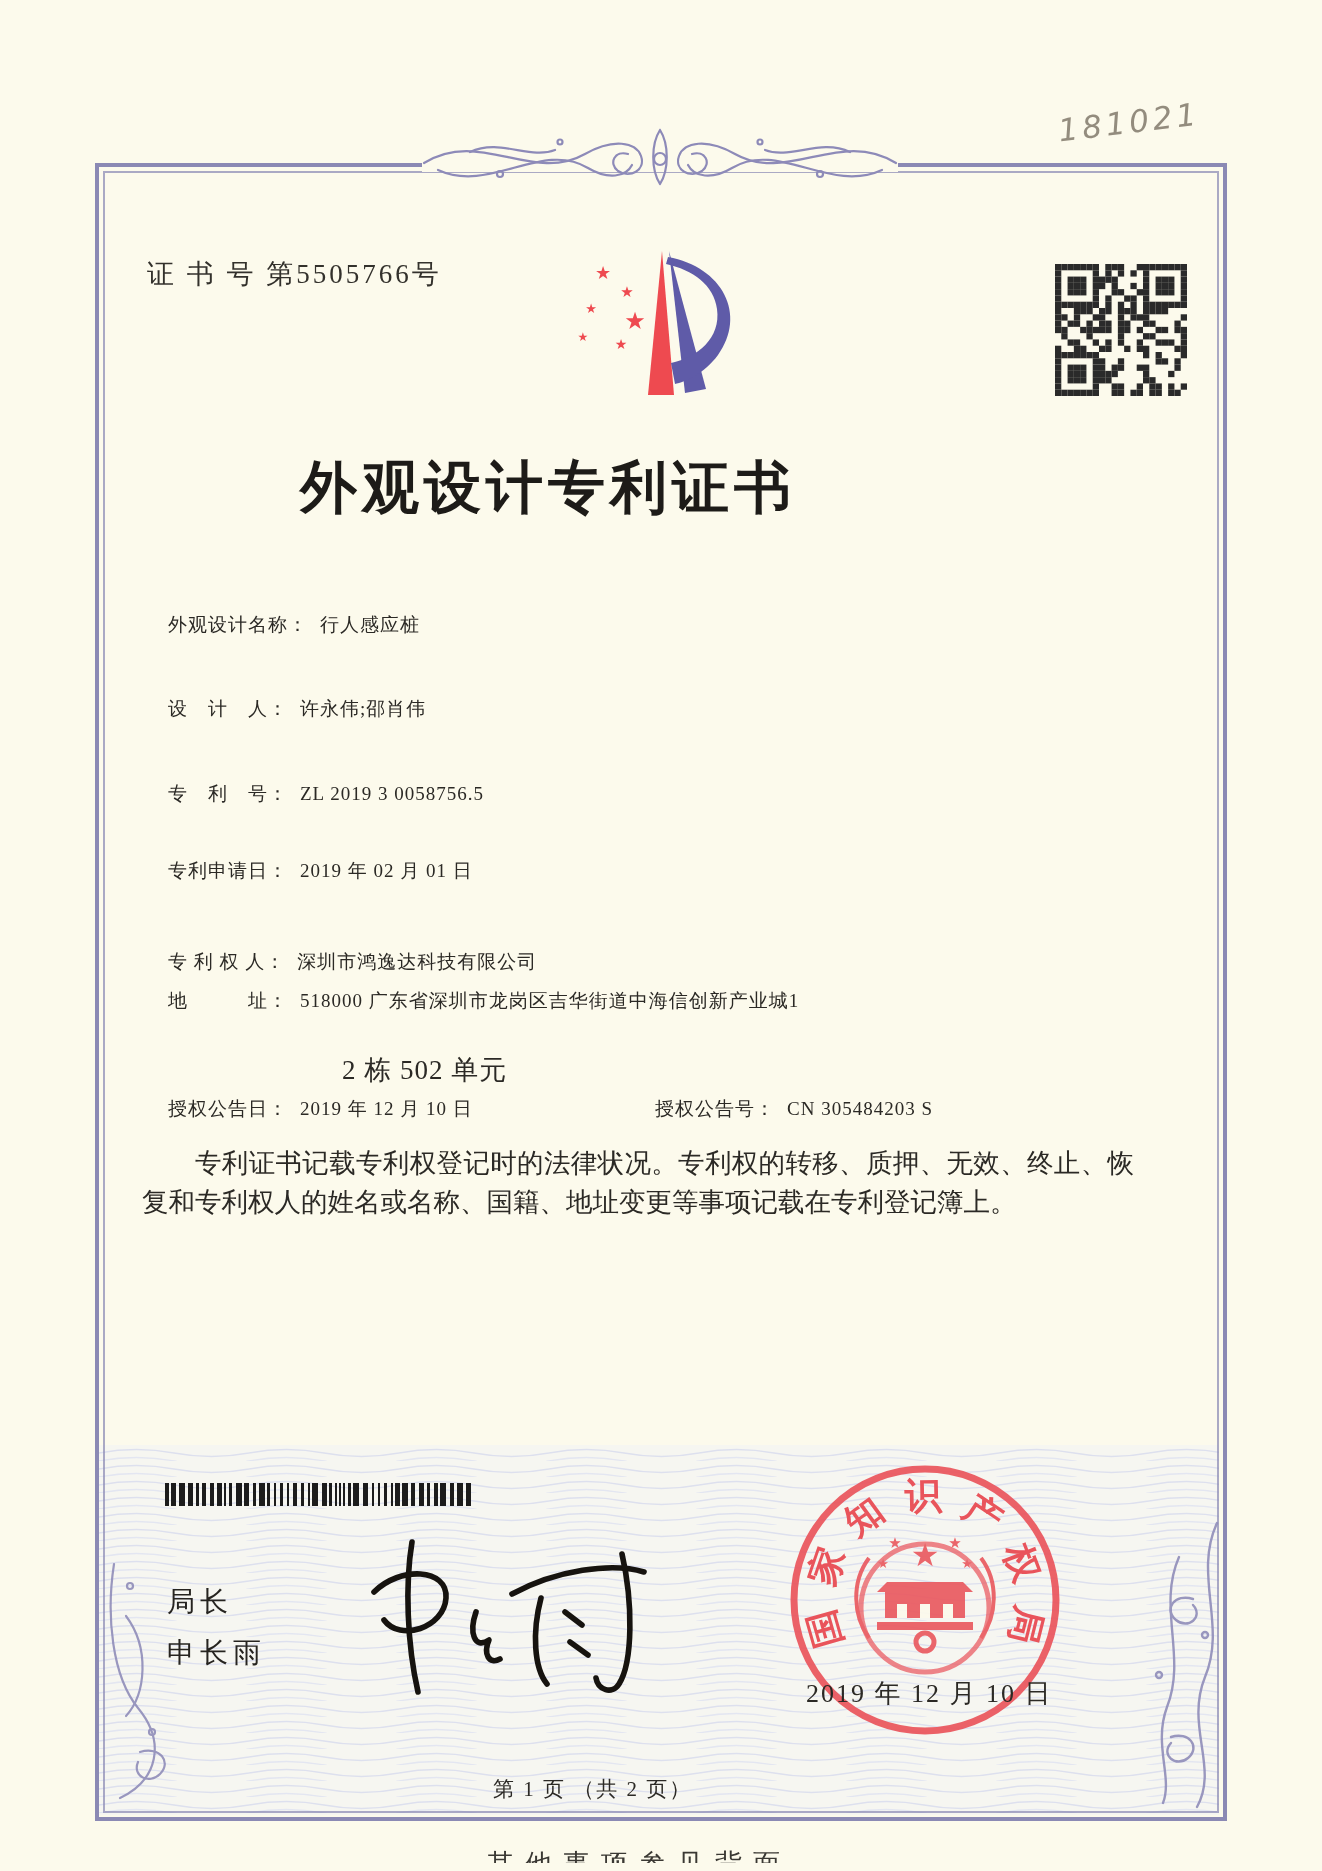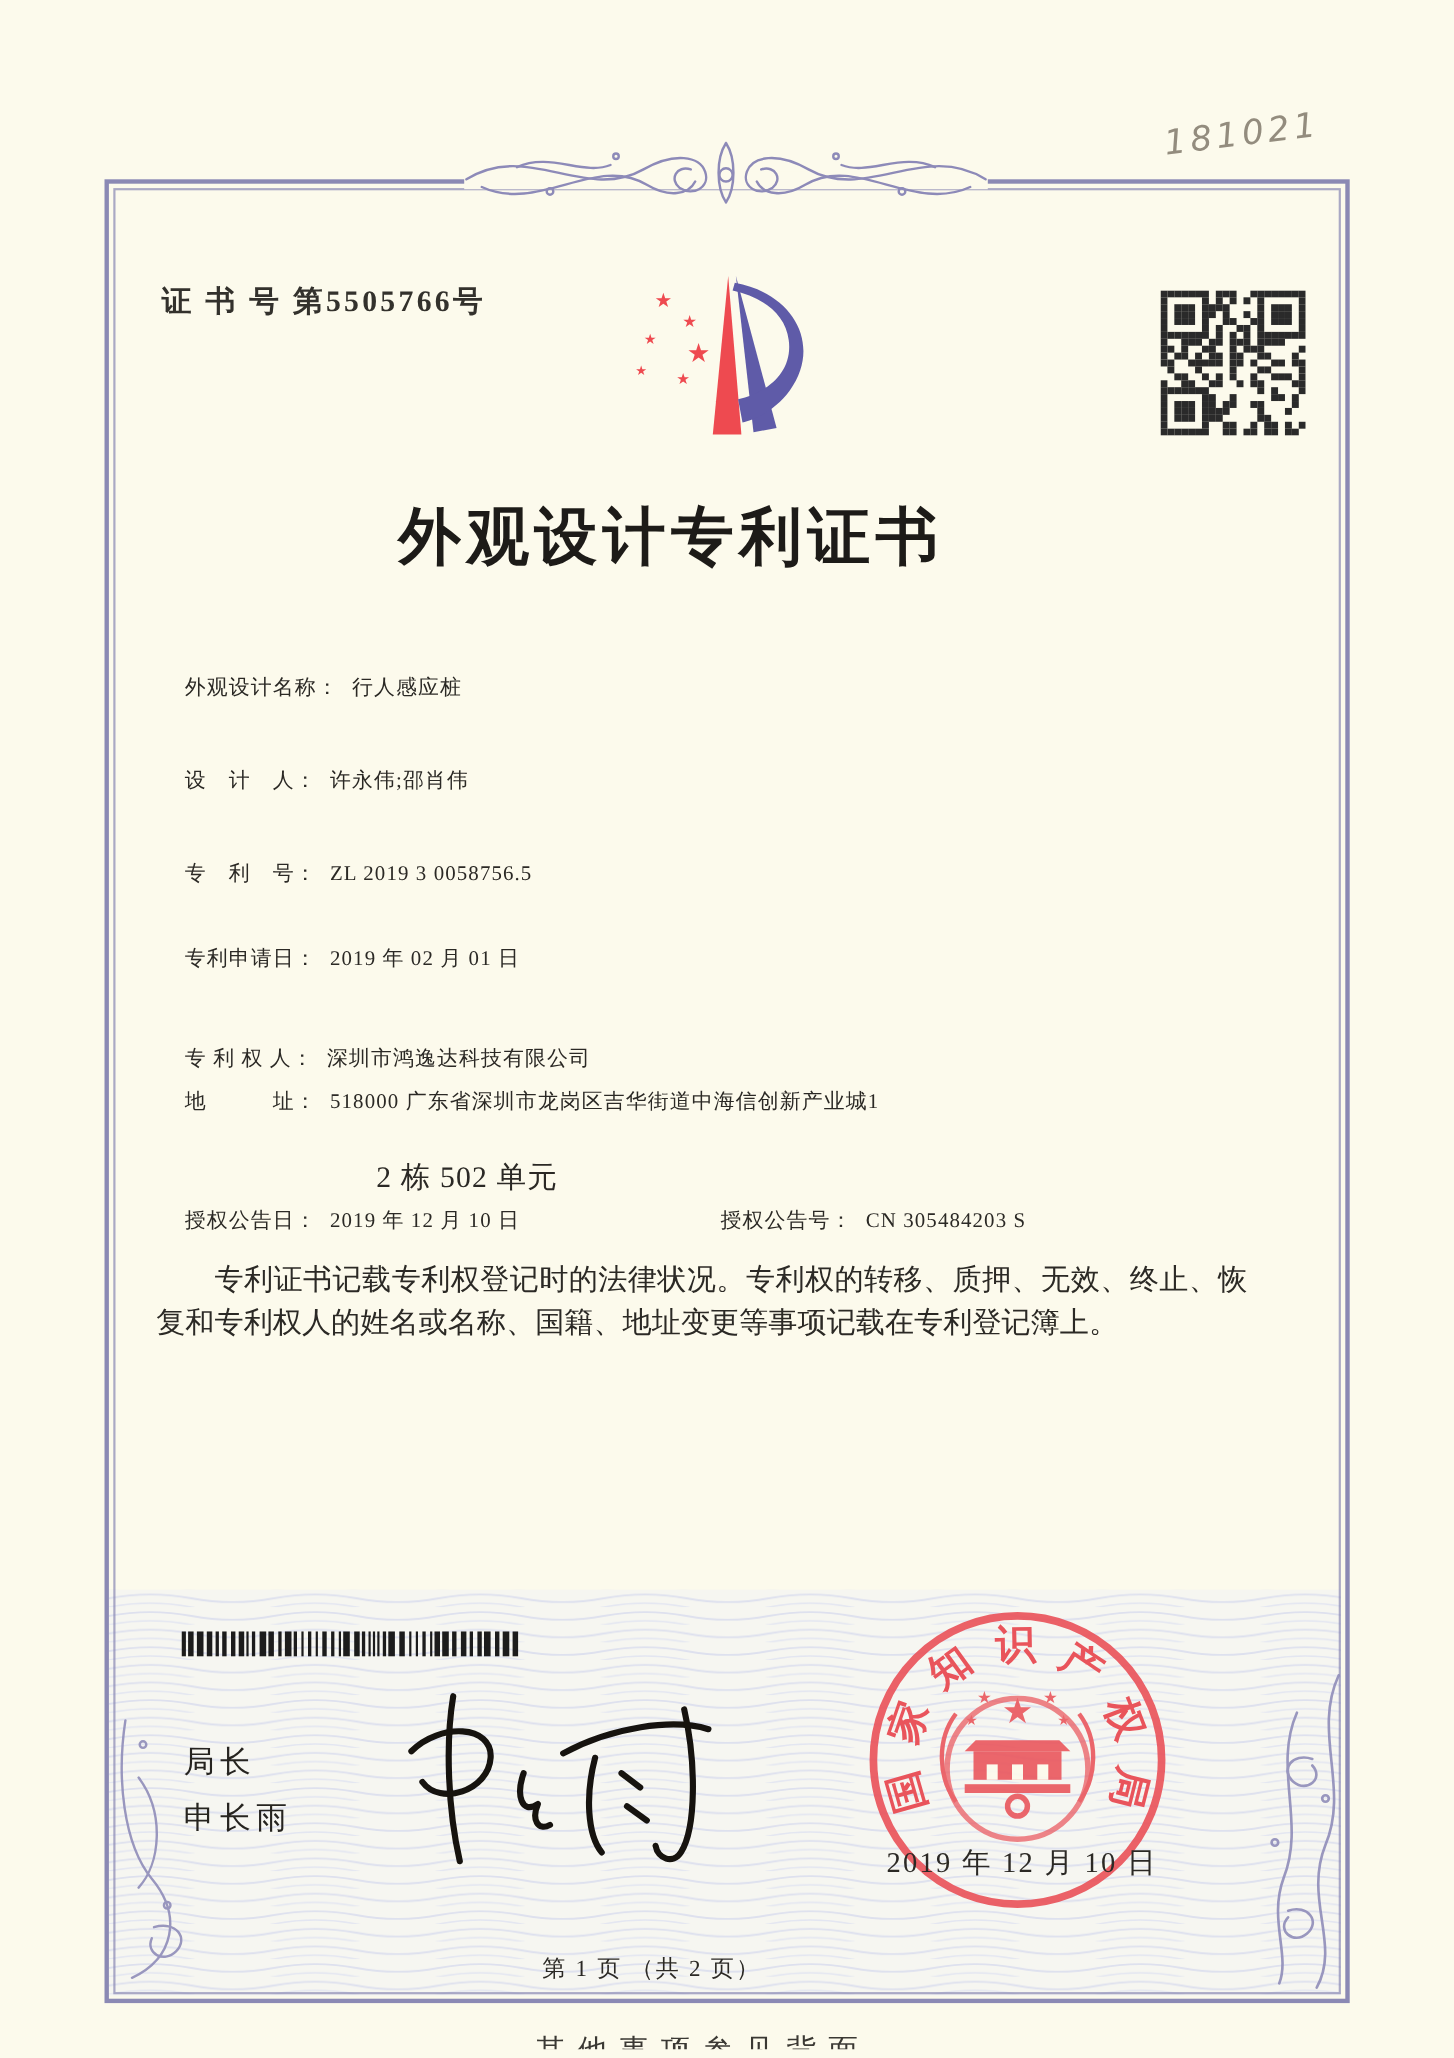--- a/index.html
+++ b/index.html
@@ -10,22 +10,22 @@
     color:#2b2925;
   }
   .abs{position:absolute;}
   
   .frame{position:absolute;left:95px;top:163px;width:1124px;height:1650px;
     border:4px solid #8b89b4;}
   .frame-inner{position:absolute;inset:4px;border:2px solid rgba(139,137,180,.72);}
   
   .handwritten{position:absolute;left:1058px;top:104px;font-size:31px;color:#938c7e;
     font-style:italic;letter-spacing:4px;transform:rotate(-7deg);font-family:"DejaVu Sans","Liberation Sans",sans-serif;}
-  .certno{position:absolute;left:147px;top:256px;font-size:27px;letter-spacing:3px;color:#33312c;white-space:nowrap;font-weight:bold;}
-  .title{position:absolute;left:300px;top:450px;width:620px;text-align:center;
+  .certno{position:absolute;left:147px;top:256px;font-size:27px;letter-spacing:3px;color:#33312c;white-space:nowrap;}
+  .title{position:absolute;left:300px;top:450px;width:620px;
     font-size:57px;font-weight:700;letter-spacing:5px;color:#1d1b18;white-space:nowrap;}
   .row{position:absolute;left:168px;font-size:19px;letter-spacing:1px;white-space:nowrap;color:#2b2925;}
   .row .val{margin-left:12px;}
   .row .lbl{color:#2b2925;}
   .addr2{position:absolute;left:342px;font-size:27px;letter-spacing:1px;color:#2b2925;}
   .paras{position:absolute;left:142px;top:1144px;width:992px;font-size:26.5px;
     line-height:38.6px;text-align:justify;color:#2b2925;}
   .paras p{margin:0;text-indent:2em;}
   .sig-label{position:absolute;left:167px;font-size:28px;letter-spacing:5px;color:#262420;}
   .seal-date{position:absolute;left:806px;top:1676px;font-size:26px;letter-spacing:2px;color:#2b2925;white-space:nowrap;}

